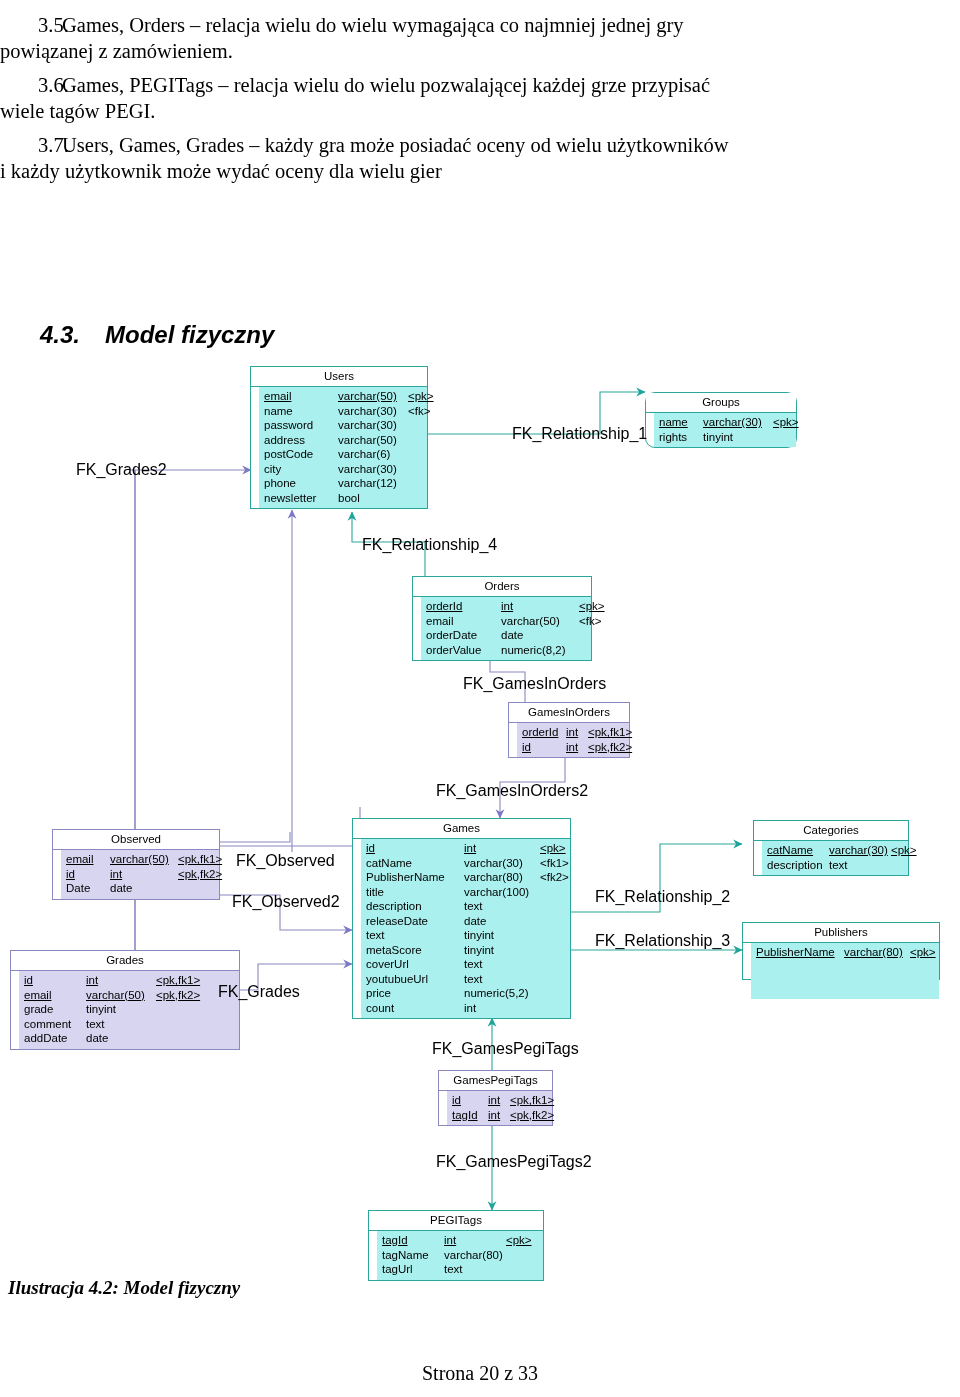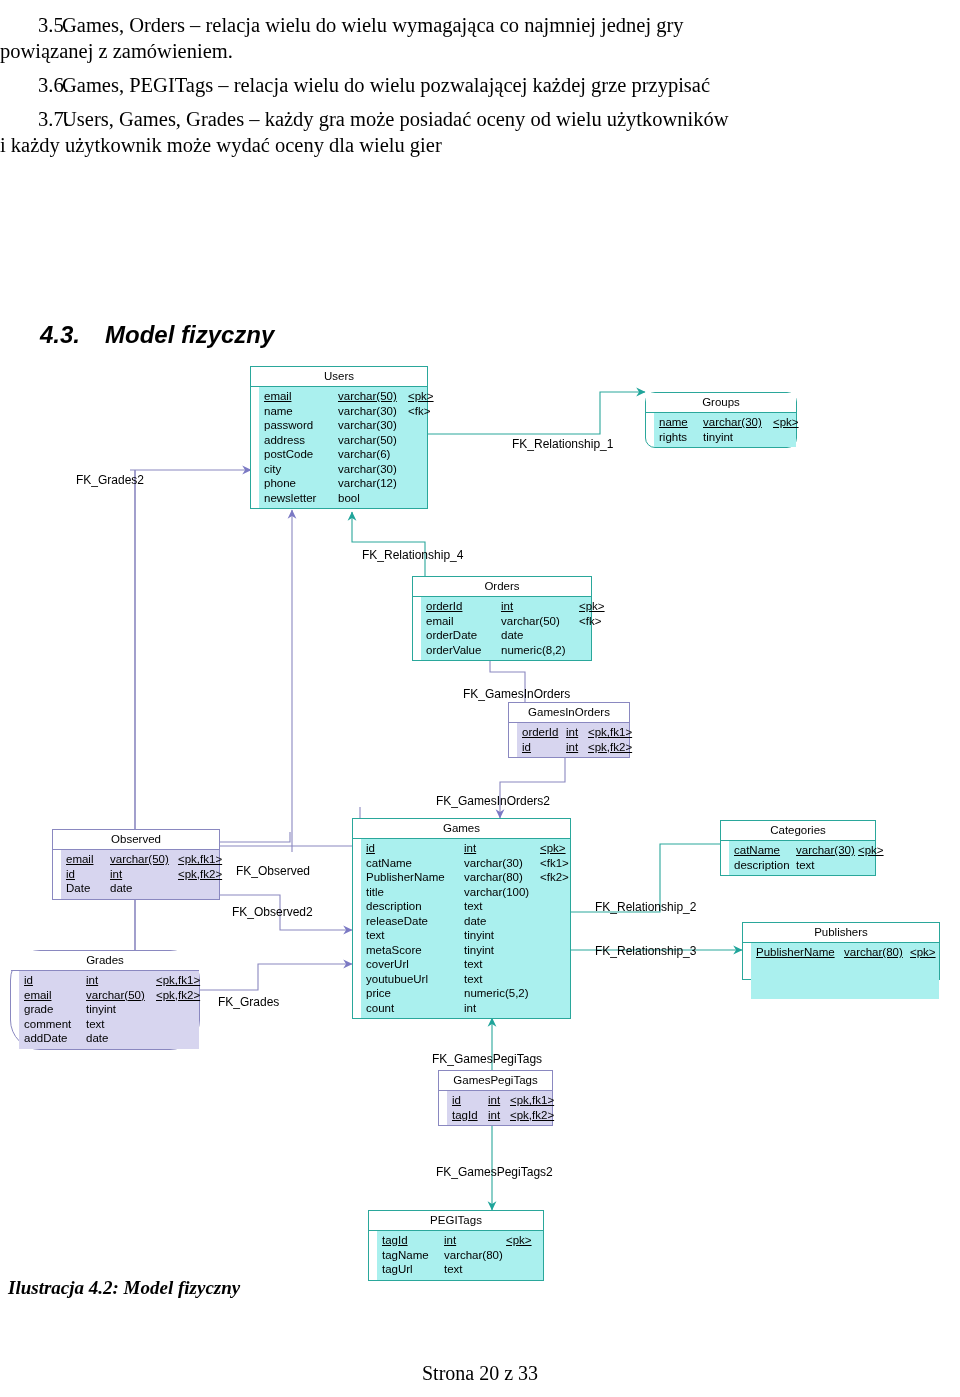--- a/index.html
+++ b/index.html
@@ -106,27 +106,26 @@
   }
   .c-name { flex: 0 0 auto; }
   .c-type { flex: 0 0 auto; }
   .c-key  { flex: 0 0 auto; }
   .u { text-decoration: underline; }
 
   
   .rel-label {
     position: absolute;
     font-family: "Liberation Sans", sans-serif;
-    font-size: 12px;
+    font-size: 16px;
     line-height: 13px;
     color: #000;
     background: transparent;
     white-space: nowrap;
     z-index: 6;
-    margin-top: 11px;
   }
 
   
   #caption {
     position: absolute;
     left: 8px; top: 1277px;
     font-family: "Liberation Serif", serif;
     font-style: italic;
     font-weight: bold;
     font-size: 19px;
@@ -150,20 +149,21 @@
     <span class="li-body">
       <span>Games, Orders – relacja wielu do wielu wymagająca co najmniej jednej gry</span>
       <span class="cont">powiązanej z zamówieniem.</span>
     </span>
   </div>
 
   <div class="list-item">
     <span class="li-num">3.6.</span>
     <span class="li-body">
       <span>Games, PEGITags – relacja wielu do wielu pozwalającej każdej grze przypisać</span>
+      <span class="cont">wiele tagów PEGI.</span>
     </span>
   </div>
 
   <div class="list-item">
     <span class="li-num">3.7.</span>
     <span class="li-body">
       <span>Users, Games, Grades – każdy gra może posiadać oceny od wielu użytkowników</span>
       <span class="cont">i każdy użytkownik może wydać oceny dla wielu gier</span>
     </span>
   </div>
@@ -404,21 +404,21 @@
         <span class="c-key u">&lt;pk,fk2&gt;</span>
       </div>
       <div class="ent-row">
         <span class="c-name" style="width:44px">Date</span>
         <span class="c-type" style="width:68px">date</span>
         <span class="c-key"></span>
       </div>
     </div>
   </div>
 
-  <div class="ent purple" id="ent-grades" style="left:10px; top:598px; width:190px;border-radius:30px;">
+  <div class="ent purple" id="ent-grades" style="left:10px; top:598px; width:230px;">
     <div class="ent-title">Grades</div>
     <div class="ent-body">
       <div class="ent-row">
         <span class="c-name u" style="width:62px">id</span>
         <span class="c-type u" style="width:70px">int</span>
         <span class="c-key u">&lt;pk,fk1&gt;</span>
       </div>
       <div class="ent-row">
         <span class="c-name u" style="width:62px">email</span>
         <span class="c-type u" style="width:70px">varchar(50)</span>
@@ -435,21 +435,21 @@
         <span class="c-key"></span>
       </div>
       <div class="ent-row">
         <span class="c-name" style="width:62px">addDate</span>
         <span class="c-type" style="width:70px">date</span>
         <span class="c-key"></span>
       </div>
     </div>
   </div>
 
-  <div class="ent" id="ent-categories" style="left:720px; top:468px; width:156px;">
+  <div class="ent" id="ent-categories" style="left:753px; top:468px; width:156px;">
     <div class="ent-title">Categories</div>
     <div class="ent-body">
       <div class="ent-row">
         <span class="c-name u" style="width:62px">catName</span>
         <span class="c-type u" style="width:62px">varchar(30)</span>
         <span class="c-key u">&lt;pk&gt;</span>
       </div>
       <div class="ent-row">
         <span class="c-name" style="width:62px">description</span>
         <span class="c-type" style="width:62px">text</span>

